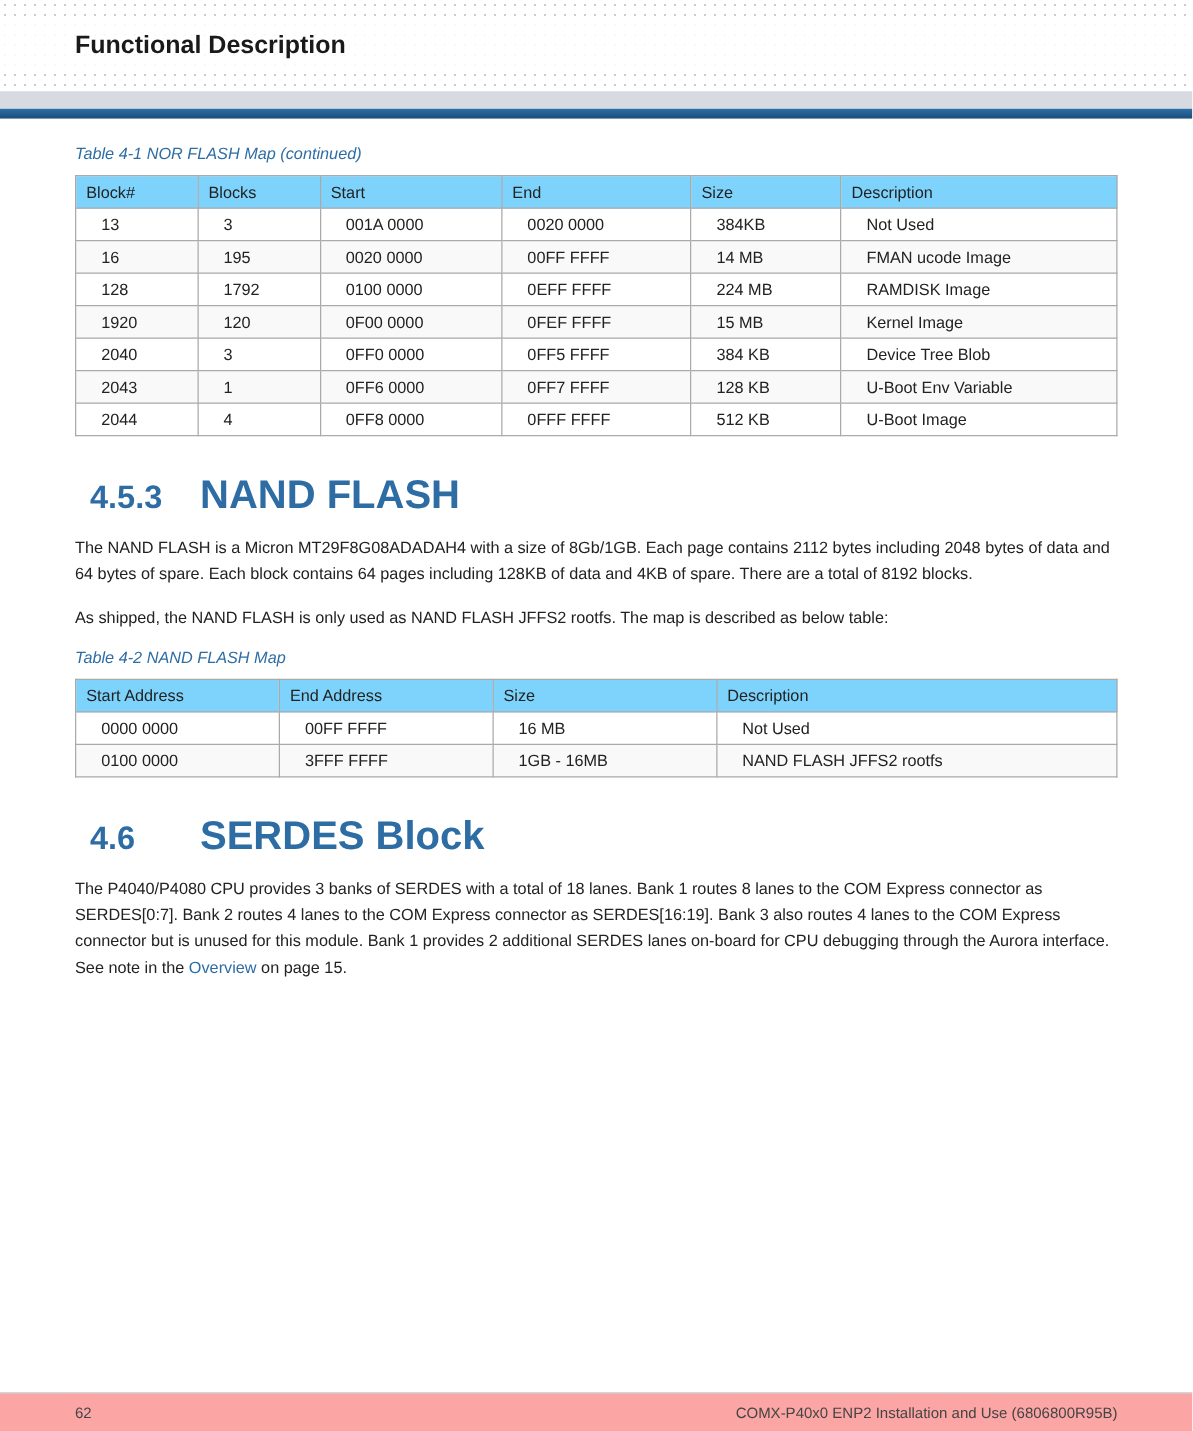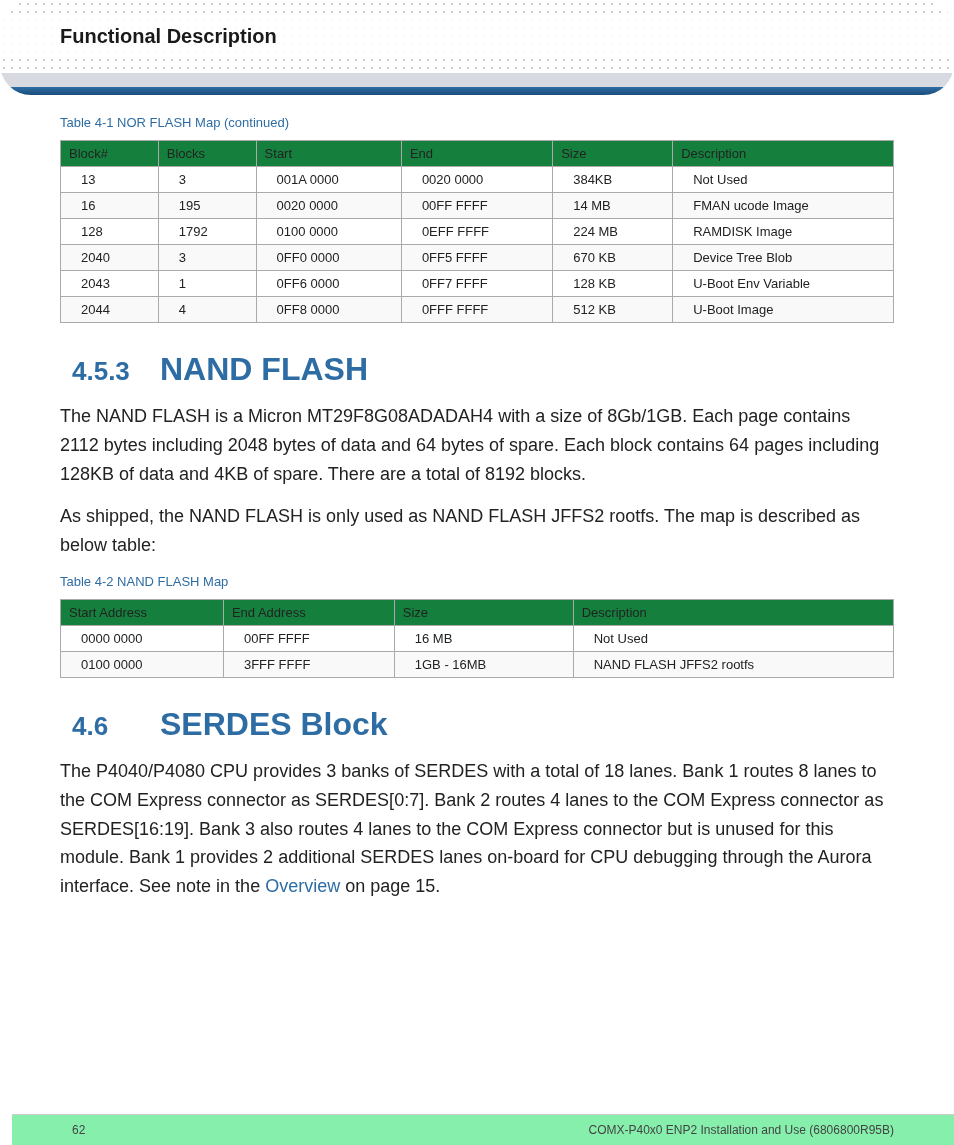--- a/index.html
+++ b/index.html
@@ -12,21 +12,20 @@
       min-height: 1145px;
       position: relative;
     }
 
     
     .top-header {
       position: relative;
       height: 95px;
       overflow: hidden;
       background: #fff;
-      border-radius: 31px;
     }
 
     .dot-pattern {
       position: absolute;
       top: 0; left: 0; right: 0;
       height: 72px;
       background-image: radial-gradient(circle, #ccc 1px, transparent 1px);
       background-size: 8px 8px;
     }
 
@@ -64,35 +63,36 @@
       opacity: 0.5;
     }
 
     
     .main-content {
       padding: 20px 60px 40px 60px;
     }
 
     
     .table-caption {
+      font-style: italic;
       color: #2e6da4;
       font-size: 13px;
       margin-bottom: 10px;
     }
 
     
     table {
       border-collapse: collapse;
       width: 100%;
       margin-bottom: 24px;
       font-size: 13px;
     }
 
     table th {
-      background: #15803d;
+      background: #7dd3fc;
       border: 1px solid #aaa;
       padding: 5px 8px;
       text-align: left;
       font-weight: normal;
     }
 
     table td {
       border: 1px solid #aaa;
       padding: 5px 20px;
       background: #fff;
@@ -118,44 +118,44 @@
     }
 
     .section-title {
       font-size: 32px;
       font-weight: bold;
       color: #2e6da4;
     }
 
     
     .body-text {
-      font-size: 18px;
+      font-size: 13px;
       line-height: 1.6;
       margin-bottom: 14px;
       color: #222;
     }
 
     .link-text {
       color: #2e6da4;
       text-decoration: none;
     }
 
     
     .page-footer {
       position: absolute;
       bottom: 0;
-      left: 12px; right: 0;
+      left: 0; right: 0;
       border-top: 1px solid #ccc;
       padding: 8px 60px;
       display: flex;
       justify-content: space-between;
       align-items: center;
       font-size: 12px;
       color: #444;
-      background: #86efac;
+      background: #fca5a5;
     }
   </style>
 </head>
 <body>
 
 <div class="top-header">
   <div class="dot-pattern"></div>
   <div class="header-title-bar">
     <span class="header-title">Functional Description</span>
   </div>
@@ -197,25 +197,33 @@
         </tr>
         <tr>
           <td>128</td>
           <td>1792</td>
           <td>0100 0000</td>
           <td>0EFF FFFF</td>
           <td>224 MB</td>
           <td>RAMDISK Image</td>
         </tr>
         <tr>
+          <td>1920</td>
+          <td>120</td>
+          <td>0F00 0000</td>
+          <td>0FEF FFFF</td>
+          <td>15 MB</td>
+          <td>Kernel Image</td>
+        </tr>
+        <tr>
           <td>2040</td>
           <td>3</td>
           <td>0FF0 0000</td>
           <td>0FF5 FFFF</td>
-          <td>670 KB</td>
+          <td>384 KB</td>
           <td>Device Tree Blob</td>
         </tr>
         <tr>
           <td>2043</td>
           <td>1</td>
           <td>0FF6 0000</td>
           <td>0FF7 FFFF</td>
           <td>128 KB</td>
           <td>U-Boot Env Variable</td>
         </tr>

